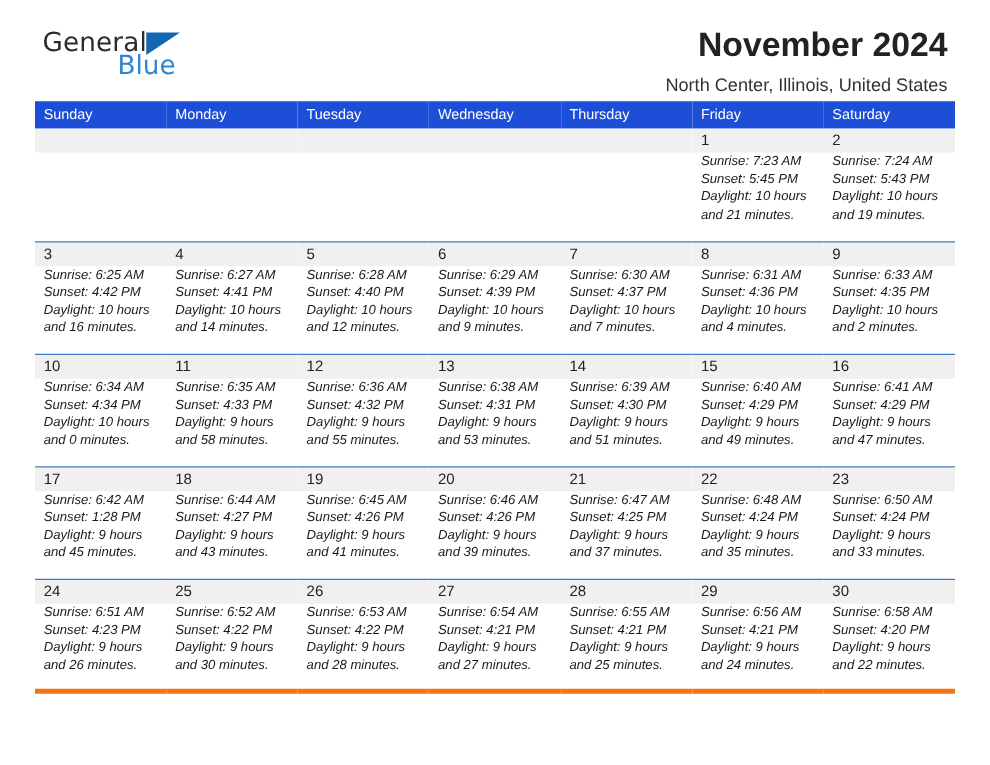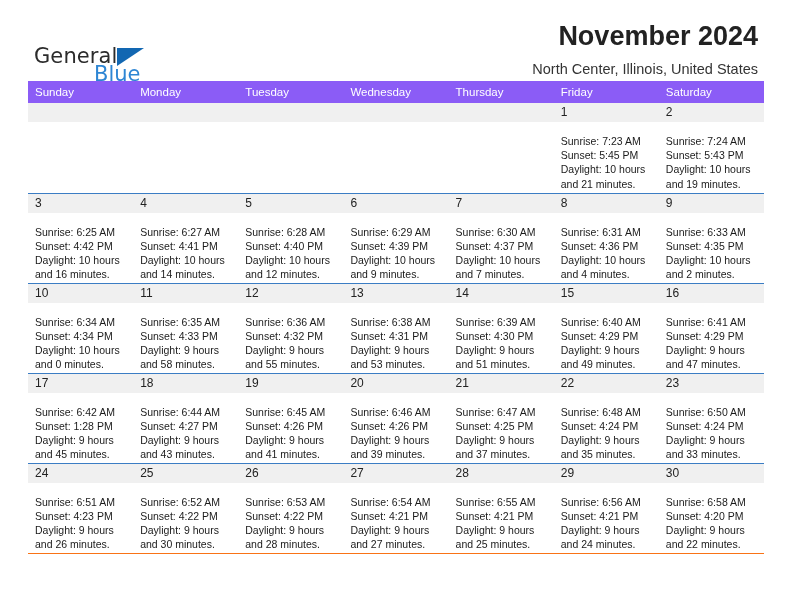--- a/index.html
+++ b/index.html
@@ -25,21 +25,21 @@
   
   .header {
     position: relative;
     height: 72px;
     padding-top: 22px;
     box-sizing: border-box;
   }
   .brand {
     position: absolute;
     left: 6px;
-    top: 46px;
+    top: 24px;
     line-height: 1;
     user-select: none;
   }
   .brand-row1 {
     font-size: 21px;
     color: #2b2b2b;
     letter-spacing: .1px;
     position: relative;
     display: inline-block;
     font-family: "DejaVu Sans", sans-serif;
@@ -79,59 +79,60 @@
   }
 
   
   .cal {
     width: 736px;
     border-collapse: collapse;
     table-layout: fixed;
     margin-top: 9px;
   }
   .cal th {
-    background: #8b5cf6;
+    background: #1d4ed8;
     color: #ffffff;
     font-weight: normal;
     font-size: 11.5px;
     text-align: left;
     padding: 5px 0 5px 7px;
     height: 20px;
     box-sizing: border-box;
     border: none;
   }
   .cal td {
     vertical-align: top;
     padding: 0;
     border: none;
     border-bottom: 1px solid #3b7dc4;
     height: 90px;
     box-sizing: border-box;
     background: #ffffff;
   }
   tr.week:last-child td {
-    border-bottom: 1px solid #f97316;
+    border-bottom: 4px solid #f97316;
   }
   .daynum {
     background: #f0f0f0;
     font-size: 12px;
     color: #222222;
     padding: 3px 0 3px 7px;
     height: 19px;
     box-sizing: border-box;
     line-height: 13px;
   }
   td.empty .daynum {
     background: #f0f0f0;
   }
   .lines {
-    padding: 12px 6px 0 7px;
+    padding: 0 6px 0 7px;
     font-size: 10.5px;
     line-height: 14.2px;
     color: #1a1a1a;
+    font-style: italic;
   }
   .lines div {
     white-space: nowrap;
   }
 </style>
 </head>
 <body>
 
 <div class="page">
 

